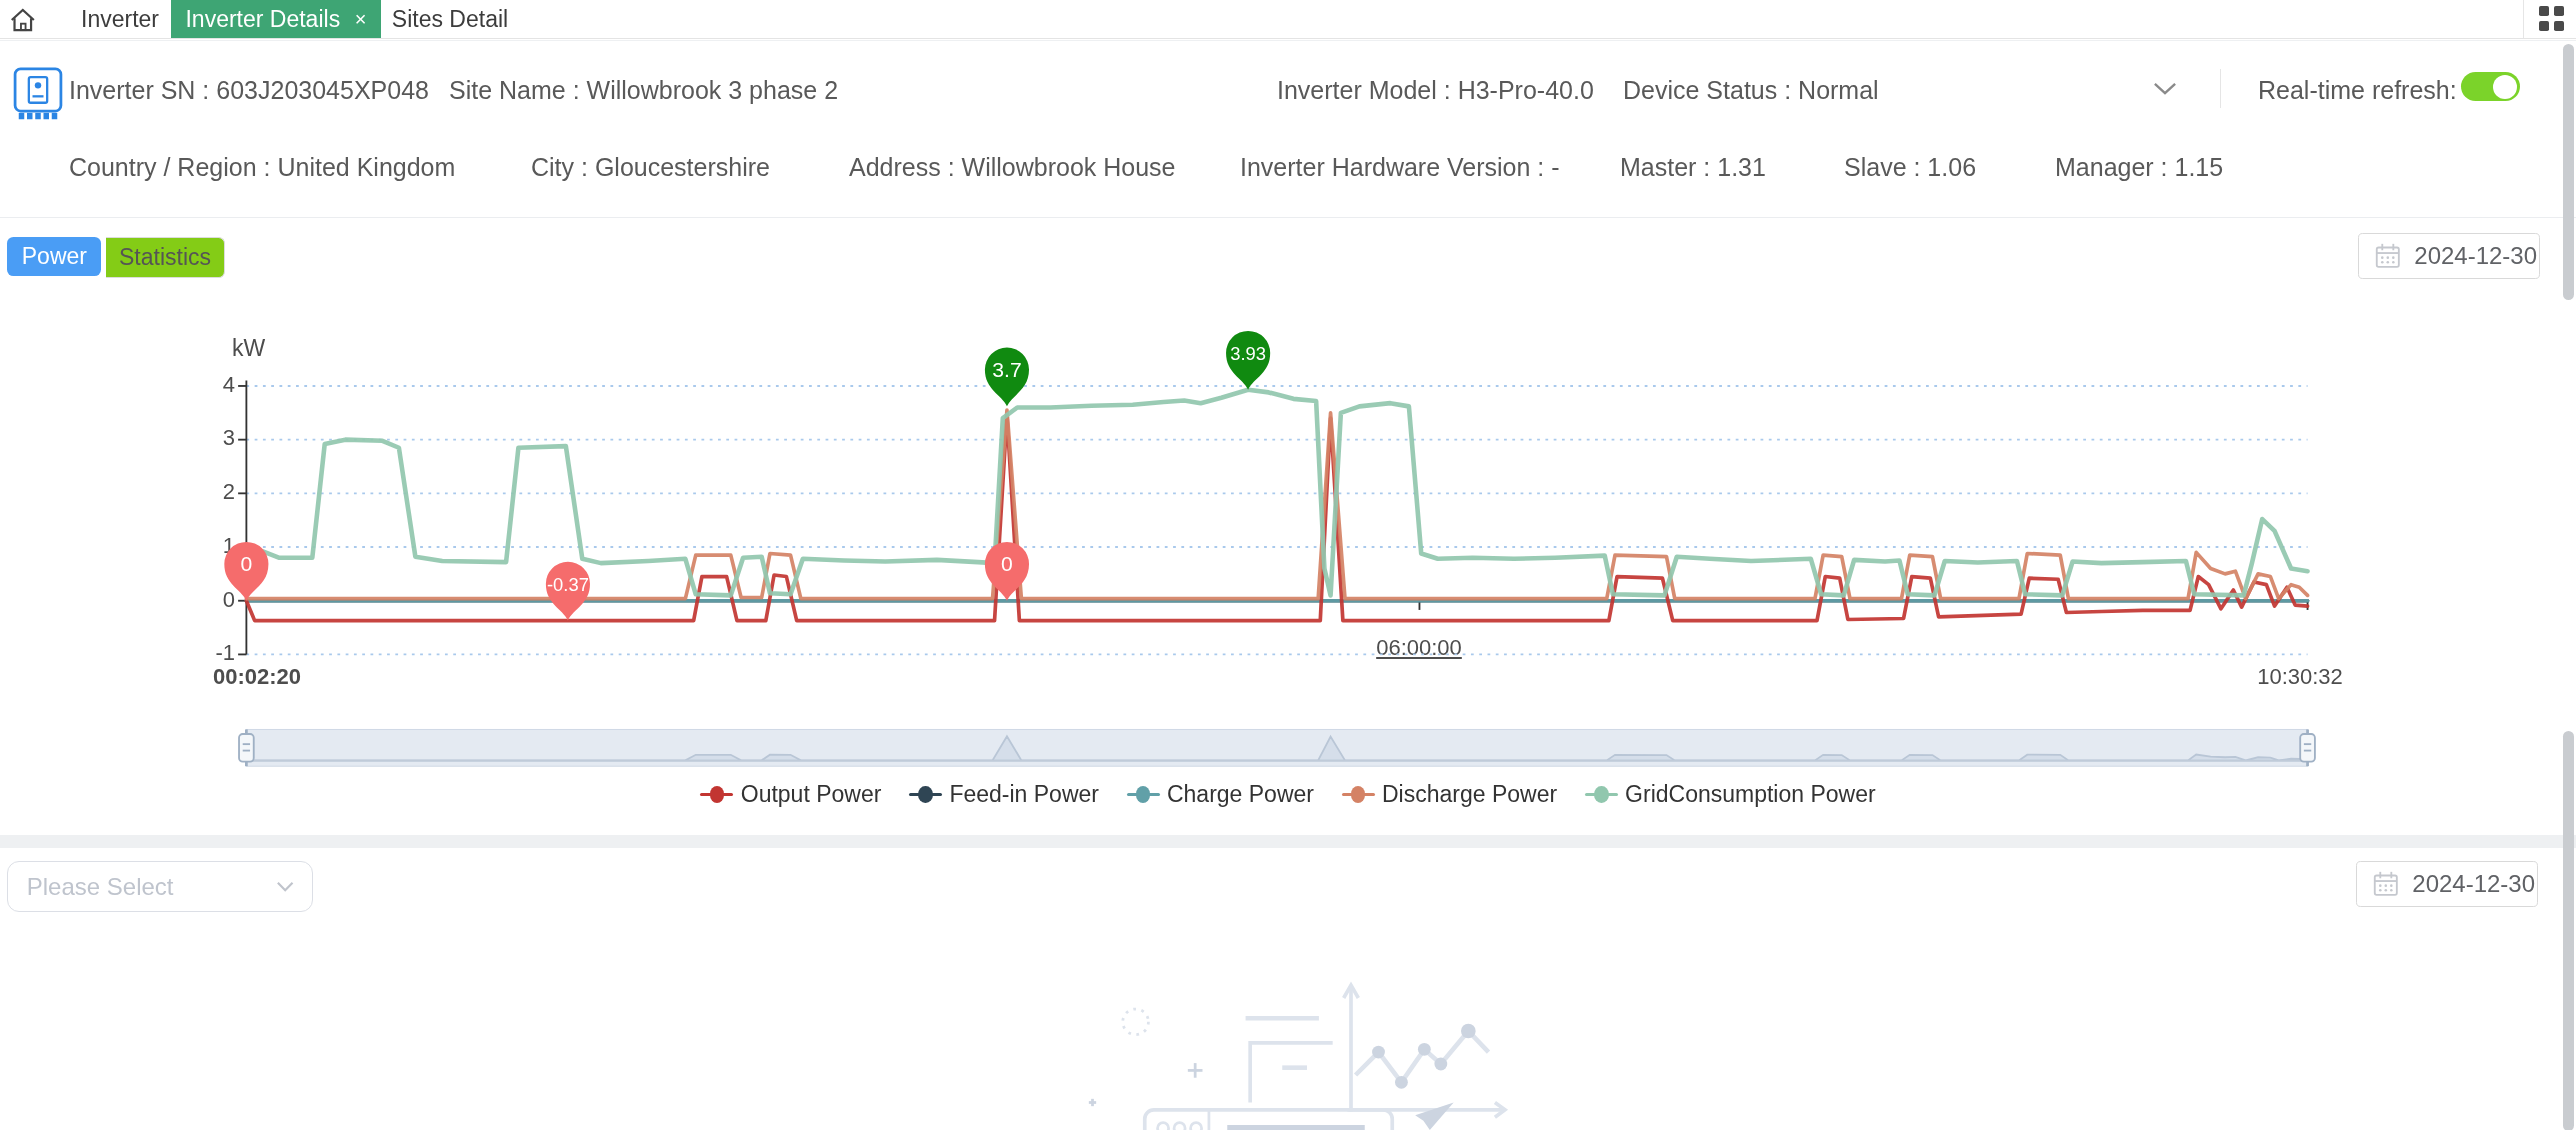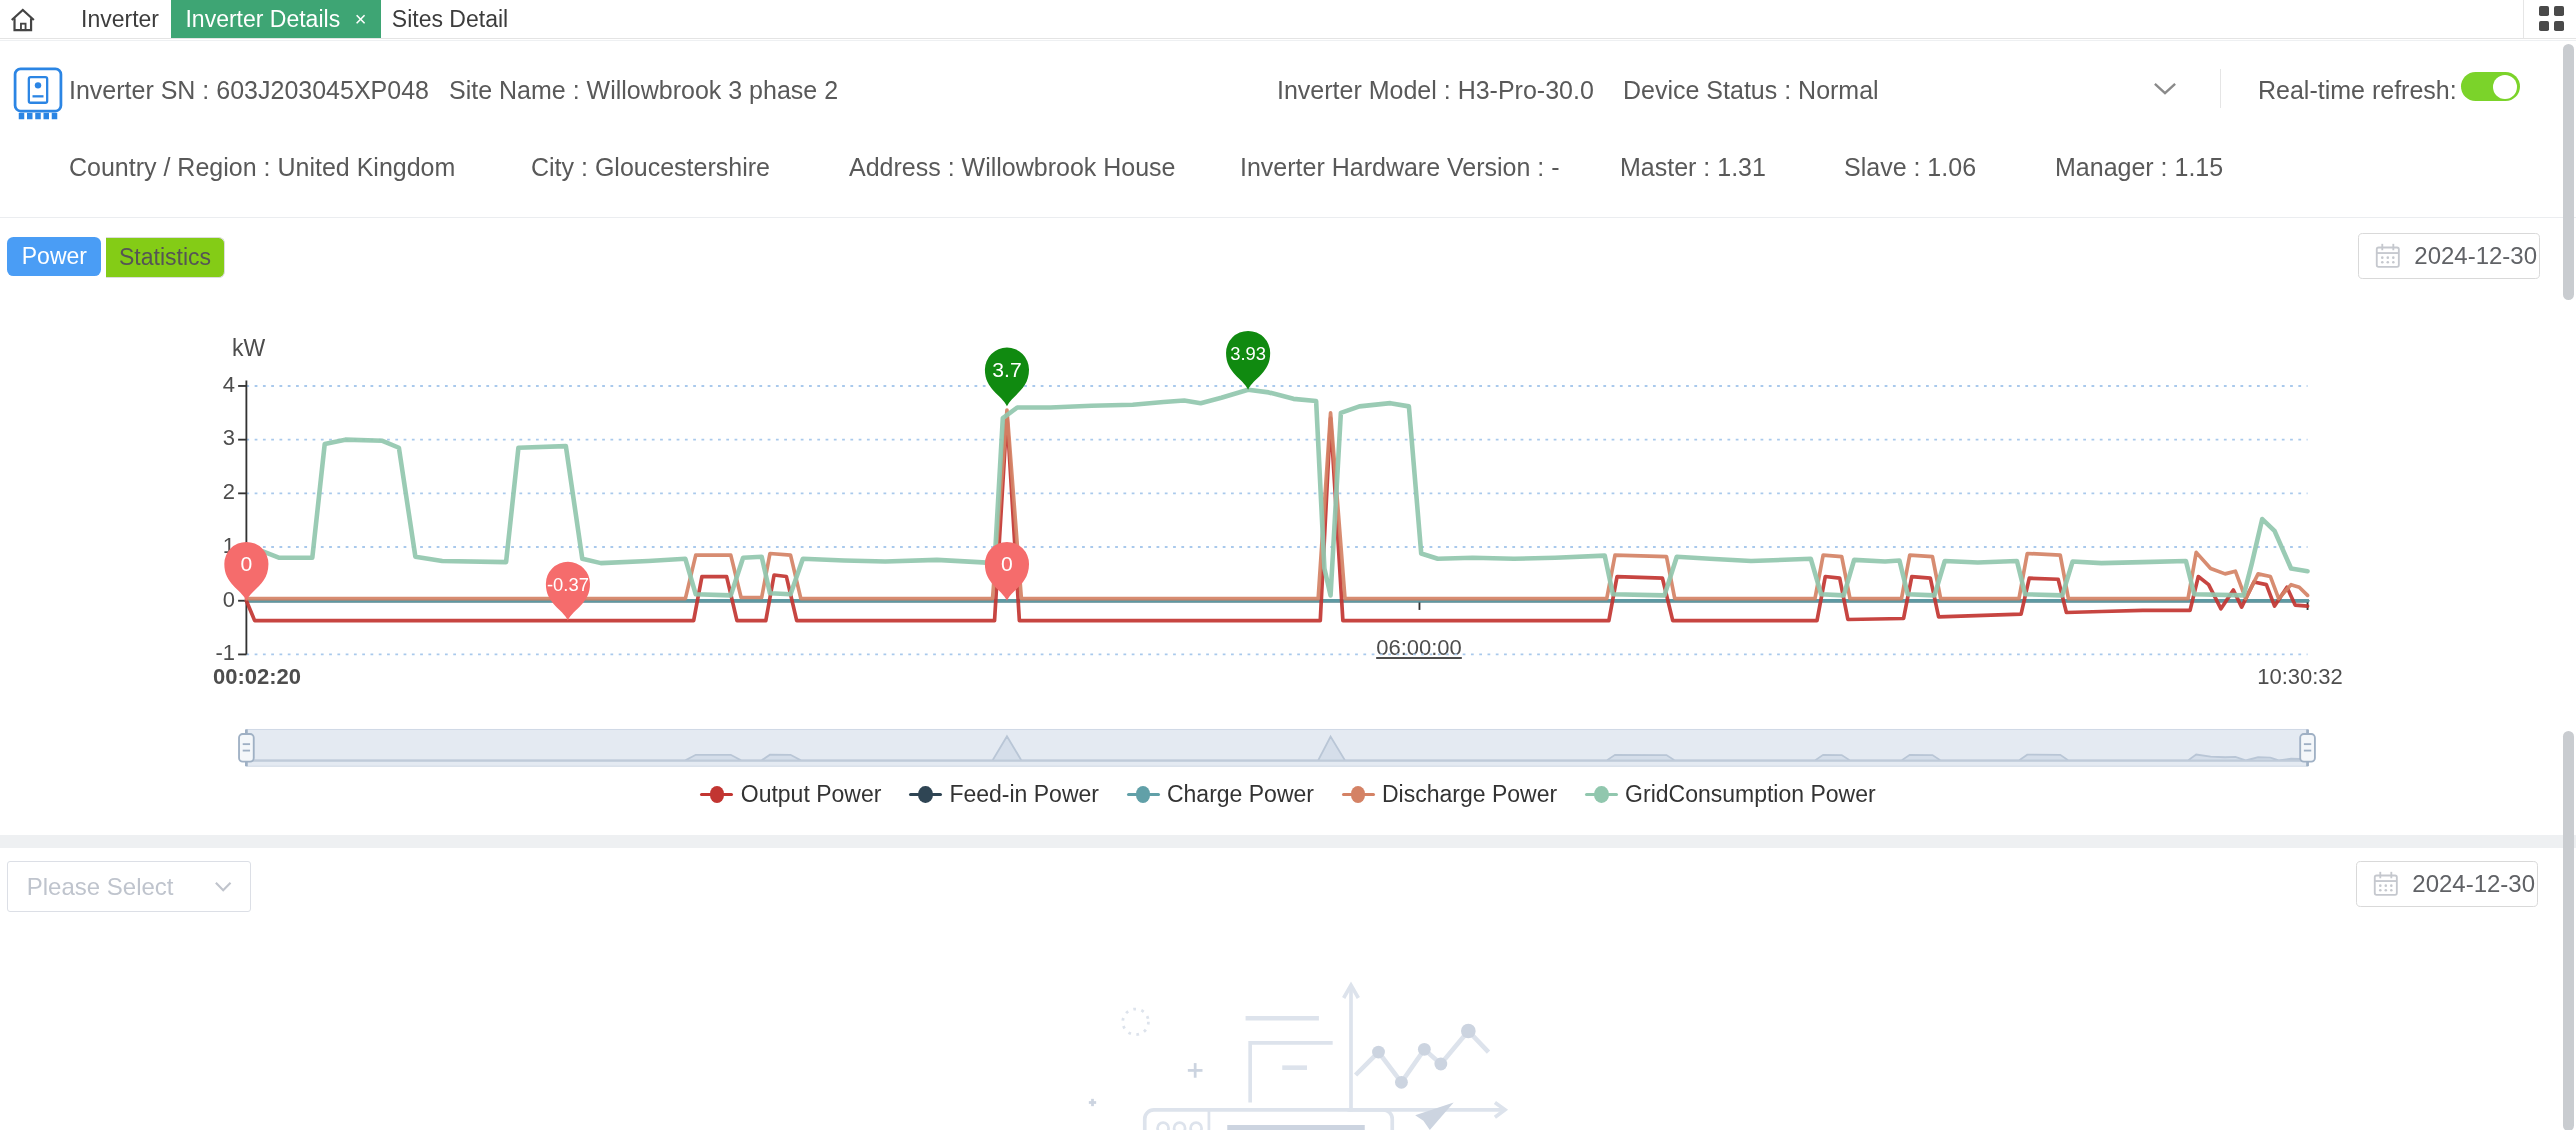--- a/index.html
+++ b/index.html
@@ -34,21 +34,21 @@
   .xlab{position:absolute;font-size:22px;color:#4d4d4d;transform:translateX(-50%);white-space:nowrap}
   .kw{position:absolute;font-size:23px;color:#4d4d4d}
   
   .legend{position:absolute;left:0;top:781px;width:2576px;display:flex;justify-content:center;gap:27.6px;align-items:center}
   .lg-item{display:flex;align-items:center;gap:7.4px;cursor:pointer}
   .lg-mark{position:relative;width:33px;height:18.4px}
   .lg-line{position:absolute;left:0;top:7.4px;width:33px;height:3.7px;border-radius:1.8px}
   .lg-dot{position:absolute;left:9.2px;top:0.9px;width:14.7px;height:16.5px;border-radius:50%}
   .lg-text{font-size:23px;color:#333}
   
-  .selectbox{position:absolute;left:7.4px;top:861px;width:244px;height:51px;border:0.9px solid #dcdfe6;border-radius:3px;
+  .selectbox{position:absolute;left:7.4px;top:861px;width:306px;height:51px;border:0.9px solid #dcdfe6;border-radius:12px;
              background:#fff;display:flex;align-items:center;justify-content:space-between;
              padding:0 18.4px 0 18.4px;box-sizing:border-box;cursor:pointer}
   .selectbox .ph{font-size:24px;color:#bfc4cd}
   
   .sb-seg{position:absolute;right:1.8px;width:11px;background:#c9ccd0;border-radius:5.5px}
 </style>
 </head>
 <body>
 
 <div class="topbar">
@@ -80,21 +80,21 @@
     <circle cx="27" cy="20" r="3.5" fill="#2b85e4"></circle>
     <line x1="21" y1="32" x2="33" y2="32" stroke="#2b85e4" stroke-width="2.5"></line>
     <rect x="6" y="50" width="6" height="7" fill="#2b85e4"></rect>
     <rect x="15" y="50" width="6" height="7" fill="#2b85e4"></rect>
     <rect x="24" y="50" width="6" height="7" fill="#2b85e4"></rect>
     <rect x="33" y="50" width="6" height="7" fill="#2b85e4"></rect>
     <rect x="42" y="50" width="6" height="7" fill="#2b85e4"></rect>
   </svg>
   <div class="field" style="left:69px;top:35px">Inverter SN : 603J203045XP048</div>
   <div class="field" style="left:449px;top:35px">Site Name : Willowbrook 3 phase 2</div>
-  <div class="field" style="left:1277px;top:35px">Inverter Model : H3-Pro-30.0</div>
+  <div class="field" style="left:1277px;top:35px">Inverter Model : H3-Pro-40.0</div>
   <div class="field" style="left:1623px;top:35px">Device Status : Normal</div>
   <svg class="abs" style="left:2153px;top:41px" width="24" height="13.8" viewBox="0 0 26 15">
     <polyline points="2,2 13,12 24,2" fill="none" stroke="#8a8a8a" stroke-width="2.6"></polyline>
   </svg>
   <div class="vdiv" style="left:2220px;top:27.6px;height:39px"></div>
   <div class="field" style="left:2258px;top:35px">Real-time refresh:</div>
   <div class="switch" style="left:2461px;top:31px">
     <span class="knob"></span>
   </div>
 

